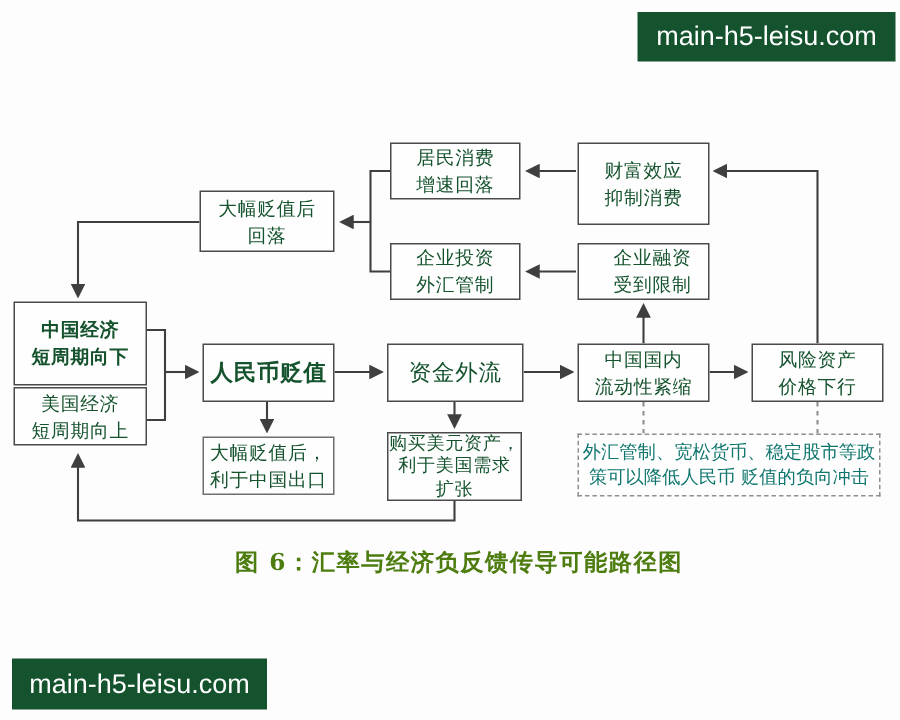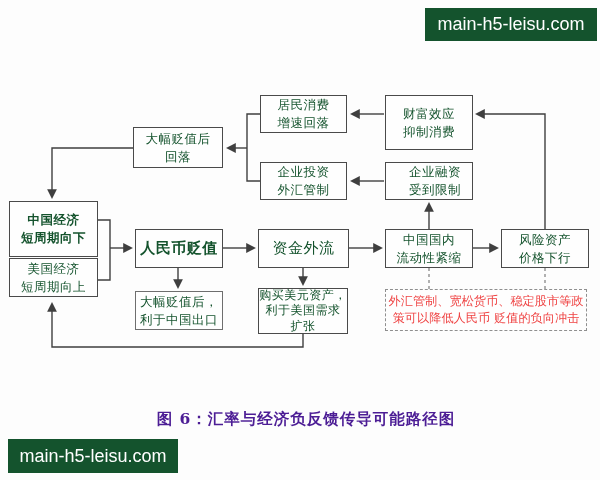--- a/index.html
+++ b/index.html
@@ -20,26 +20,25 @@
   #n-financing      {left:385px;top:162px;width:88px;height:38px;padding-left:12px;}
   #n-china-cycle    {left:9px;  top:201px;width:89px;height:56px;font-weight:bold;}
   #n-us-cycle       {left:9px;  top:258px;width:89px;height:39px;}
   #n-rmb            {left:135px;top:229px;width:88px;height:39px;font-size:15px;font-weight:bold;}
   #n-outflow        {left:258px;top:229px;width:91px;height:39px;font-size:15px;}
   #n-liquidity      {left:385px;top:229px;width:88px;height:39px;}
   #n-risk-assets    {left:501px;top:229px;width:88px;height:39px;}
   #n-export         {left:135px;top:291px;width:88px;height:39px;border-color:#6e6e6e;}
   #n-usd-assets     {left:258px;top:288px;width:90px;height:46px;font-size:12px;line-height:1.28;}
   #n-policy-note    {left:385px;top:289px;width:202px;height:42px;border:1.2px dashed #8f8f8f;
-                     font-size:12.2px;color:#ef4444;letter-spacing:0;line-height:1.4;}
+                     font-size:12.2px;color:#0f766e;letter-spacing:0;line-height:1.4;}
   .caption{
     position:absolute;left:0;top:365px;width:600px;text-align:center;
-    font-weight:bold;font-size:15.5px;color:#4c1d95;letter-spacing:1px;padding-left:12px;
+    font-weight:bold;font-size:15.5px;color:#4d7c0f;letter-spacing:1px;padding-left:12px;
     box-sizing:border-box;
-    margin-top:44px;
   }
   .wm{
     position:absolute;background:#14532d;color:#ffffff;
     display:flex;align-items:center;justify-content:center;
     font-family:"Liberation Sans","DejaVu Sans",sans-serif;font-size:18px;
   }
   .wm-top{left:425px;top:8px;width:172px;height:33px;}
   .wm-bottom{left:8px;top:439px;width:170px;height:34px;}
 </style>
 </head>

